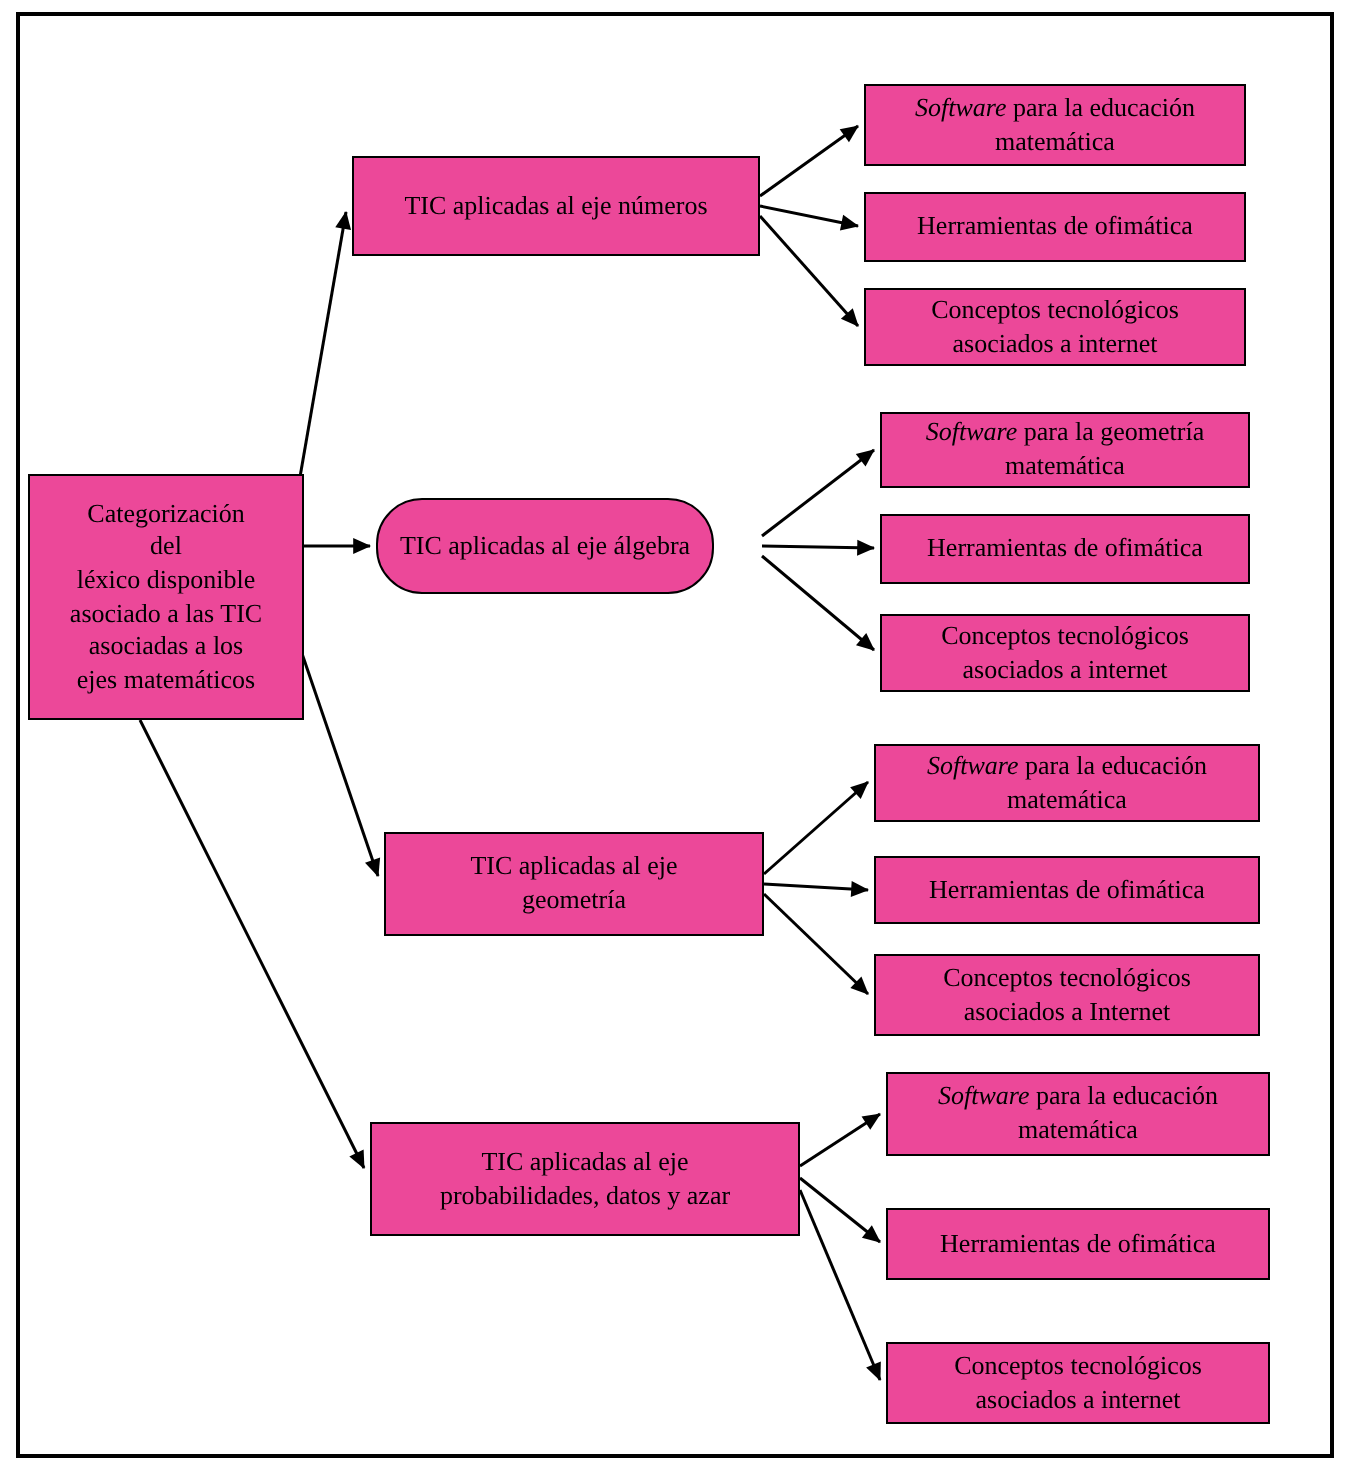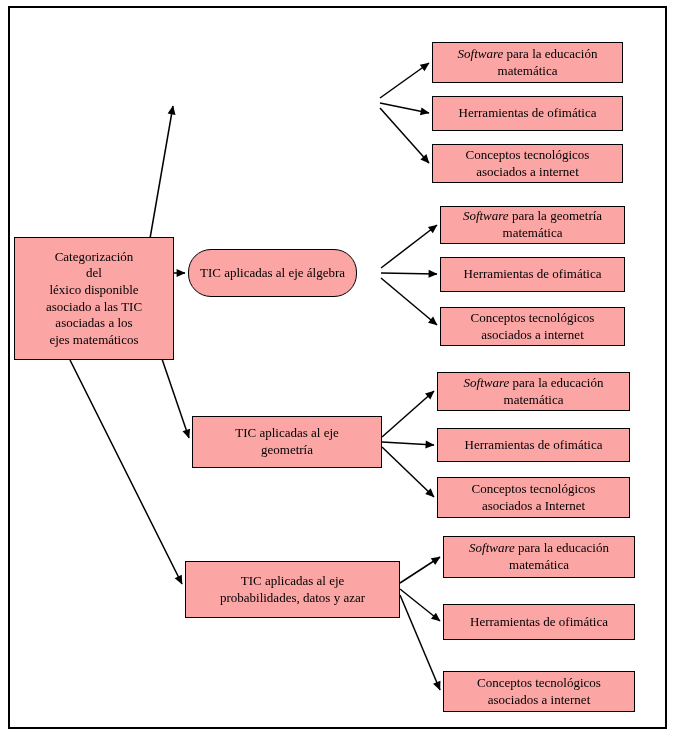--- a/index.html
+++ b/index.html
@@ -6,21 +6,21 @@
   .canvas {
     position: relative; width: 676px; height: 736px; background: #fff;
     font-family: "Liberation Serif", "DejaVu Serif", serif; color: #000; overflow: hidden;
   }
   .frame {
     position: absolute; left: 8px; top: 6px; width: 659px; height: 723px;
     border: 2px solid #000; box-sizing: border-box;
   }
   .connectors { position: absolute; left: 0; top: 0; pointer-events: none; }
   .box {
-    position: absolute; box-sizing: border-box; border: 1px solid #000; background: #fca5a5;
+    position: absolute; box-sizing: border-box; border: 1px solid #000; background: #ec4899;
     display: flex; align-items: center; justify-content: center; text-align: center;
     white-space: pre-line; font-size: 13px; line-height: 1.28; padding: 2px 4px;
   }
   .it { font-style: italic; }
 </style>
 </head>
 <body>
 
 <div class="canvas">
   <div class="frame"></div>
@@ -47,27 +47,28 @@
 
     <line x1="382" y1="437" x2="434" y2="391" stroke="#000" stroke-width="1.5" marker-end="url(#arrow)"></line>
     <line x1="382" y1="442" x2="434" y2="445" stroke="#000" stroke-width="1.5" marker-end="url(#arrow)"></line>
     <line x1="382" y1="447" x2="434" y2="497" stroke="#000" stroke-width="1.5" marker-end="url(#arrow)"></line>
 
     <line x1="400" y1="583" x2="440" y2="557" stroke="#000" stroke-width="1.5" marker-end="url(#arrow)"></line>
     <line x1="400" y1="589" x2="440" y2="621" stroke="#000" stroke-width="1.5" marker-end="url(#arrow)"></line>
     <line x1="400" y1="595" x2="440" y2="690" stroke="#000" stroke-width="1.5" marker-end="url(#arrow)"></line>
   </svg>
 
-  <div class="box" style="left:14px; top:237px; width:160px; height:123px;">Categorización
+  <div class="box" style="left:14px; top:237px; width:138px; height:123px;">Categorización
 del
 léxico disponible
 asociado a las TIC
 asociadas a los
 ejes matemáticos</div>
 
+  <div class="box" style="left:176px; top:78px; width:204px; height:50px;">TIC aplicadas al eje números</div>
   <div class="box" style="left:188px; top:249px; width:169px; height:48px;border-radius:23px;">TIC aplicadas al eje álgebra</div>
   <div class="box" style="left:192px; top:416px; width:190px; height:52px;">TIC aplicadas al eje
 geometría</div>
   <div class="box" style="left:185px; top:561px; width:215px; height:57px;">TIC aplicadas al eje
 probabilidades, datos y azar</div>
 
   <div class="box" style="left:432px; top:42px; width:191px; height:41px;">
     <div><span class="it">Software</span><span> para la educación
 matemática</span></div>
   </div>

